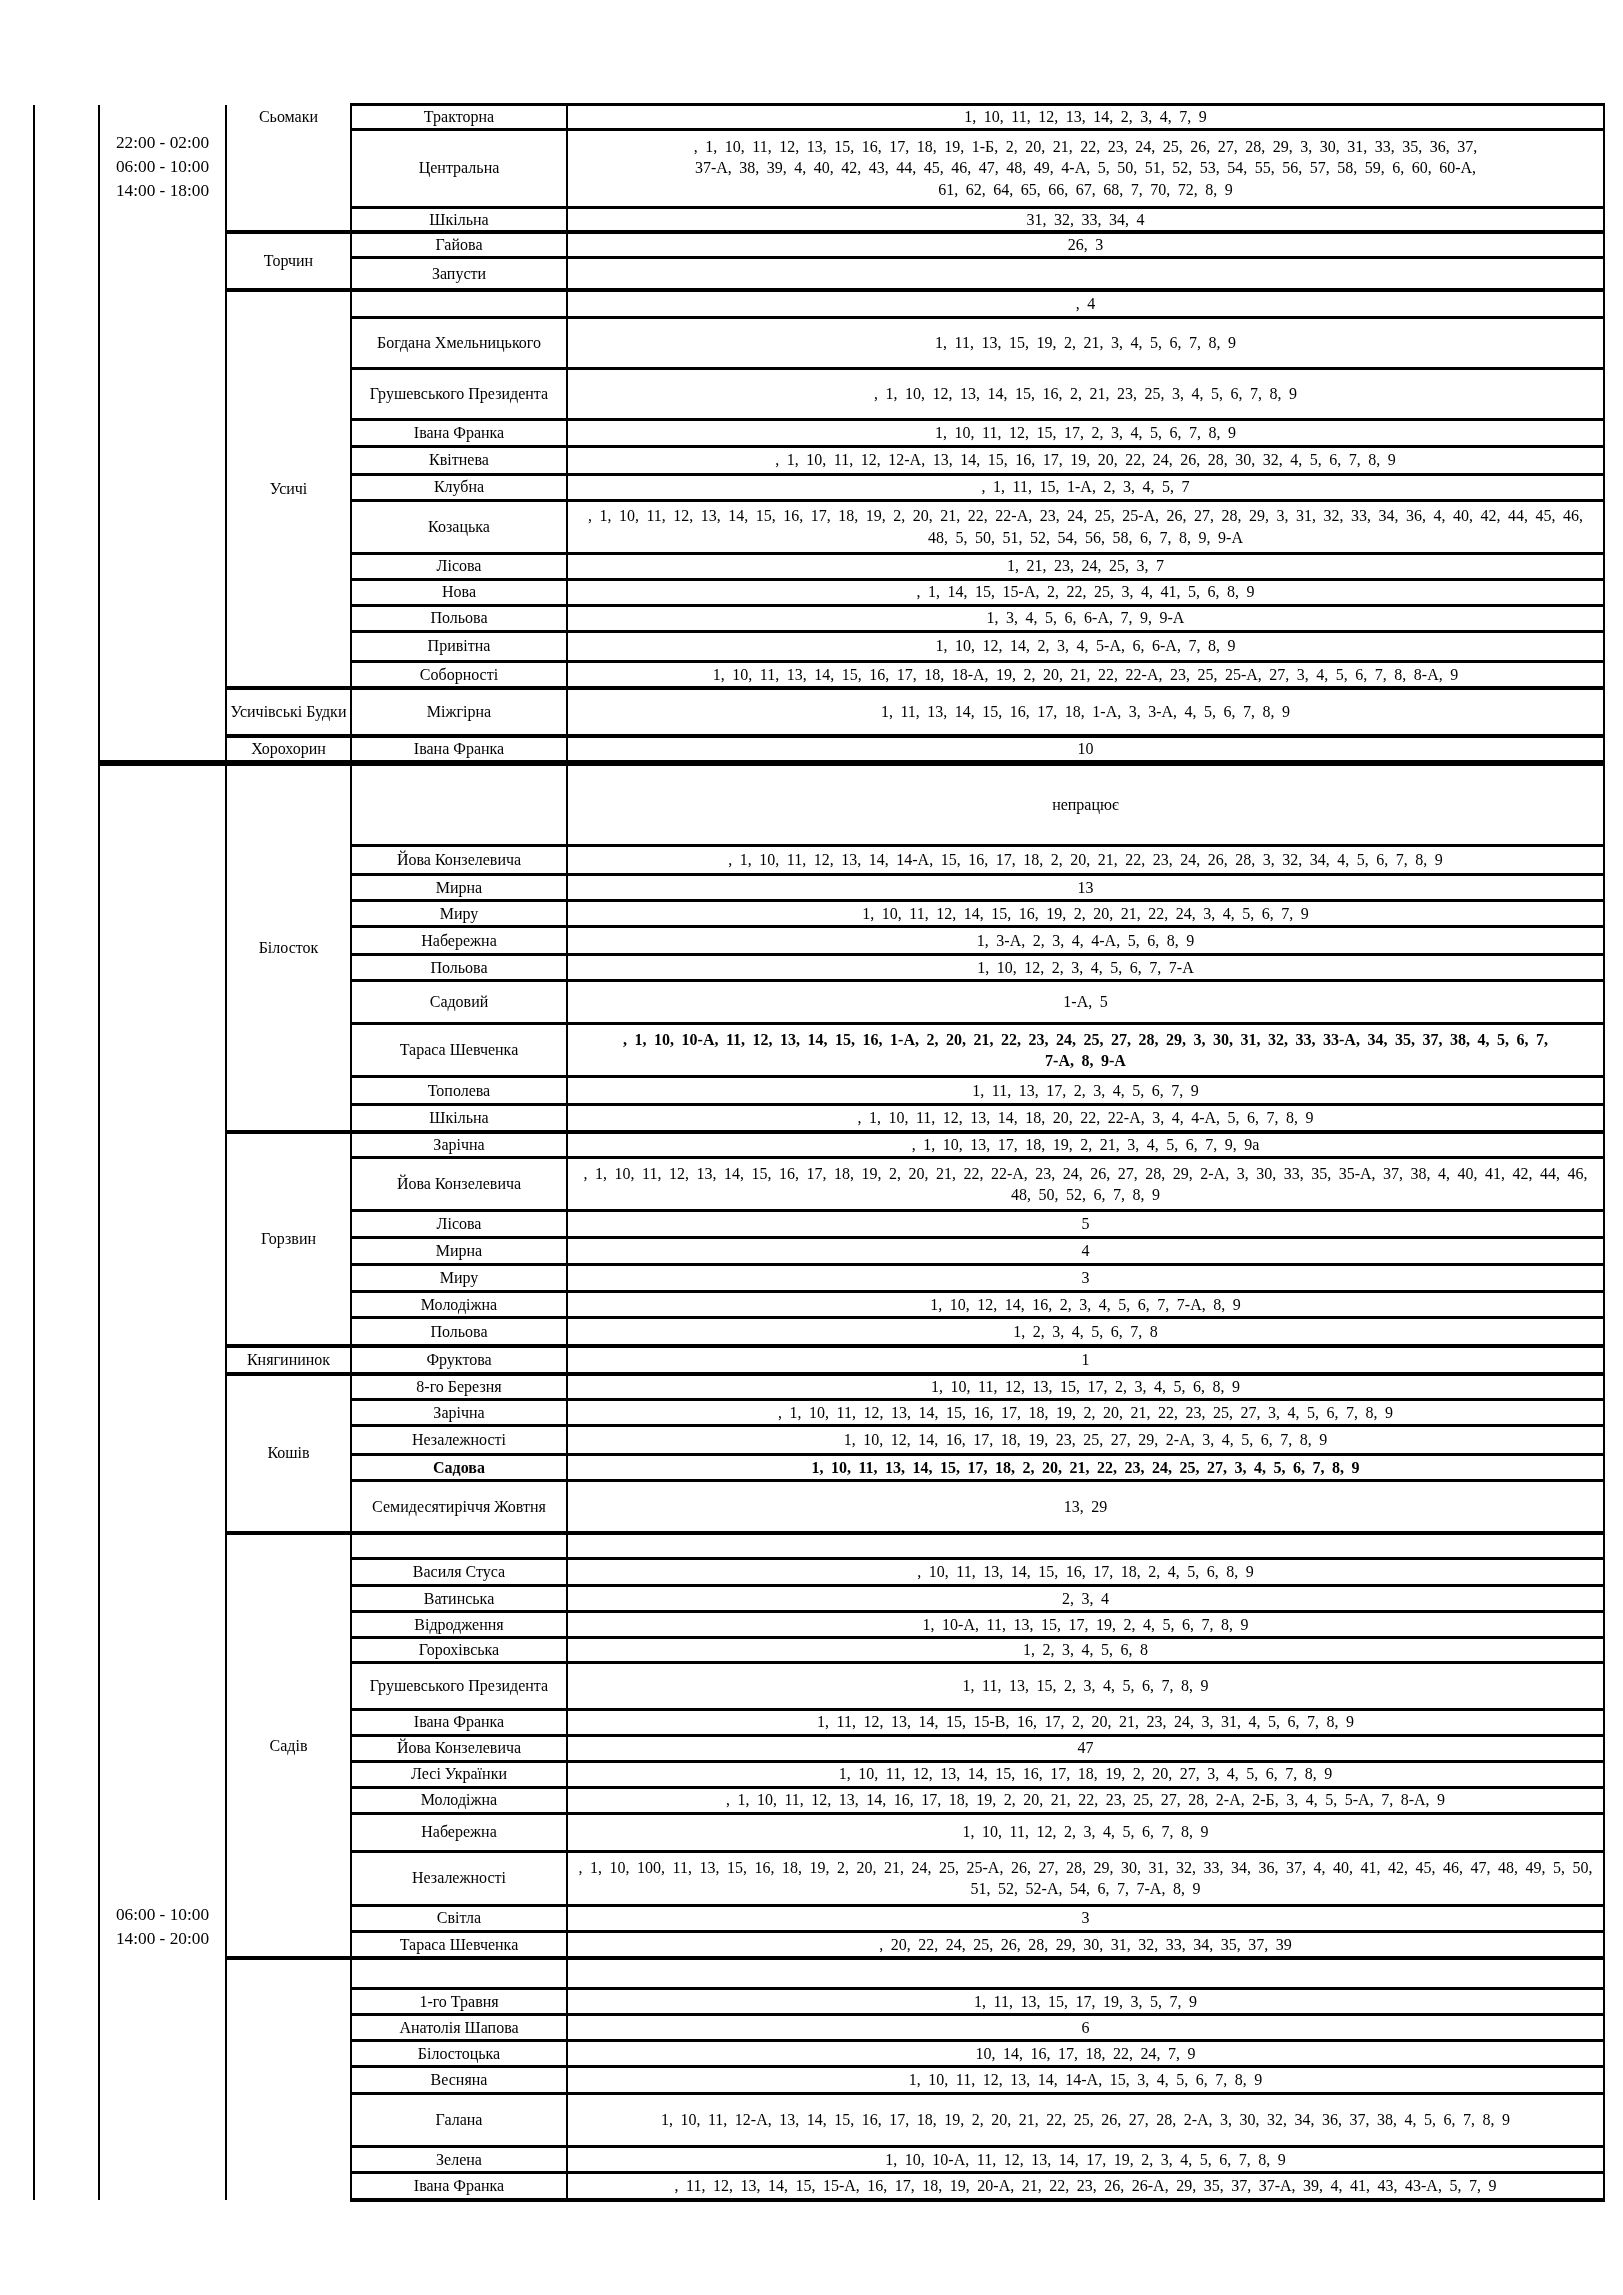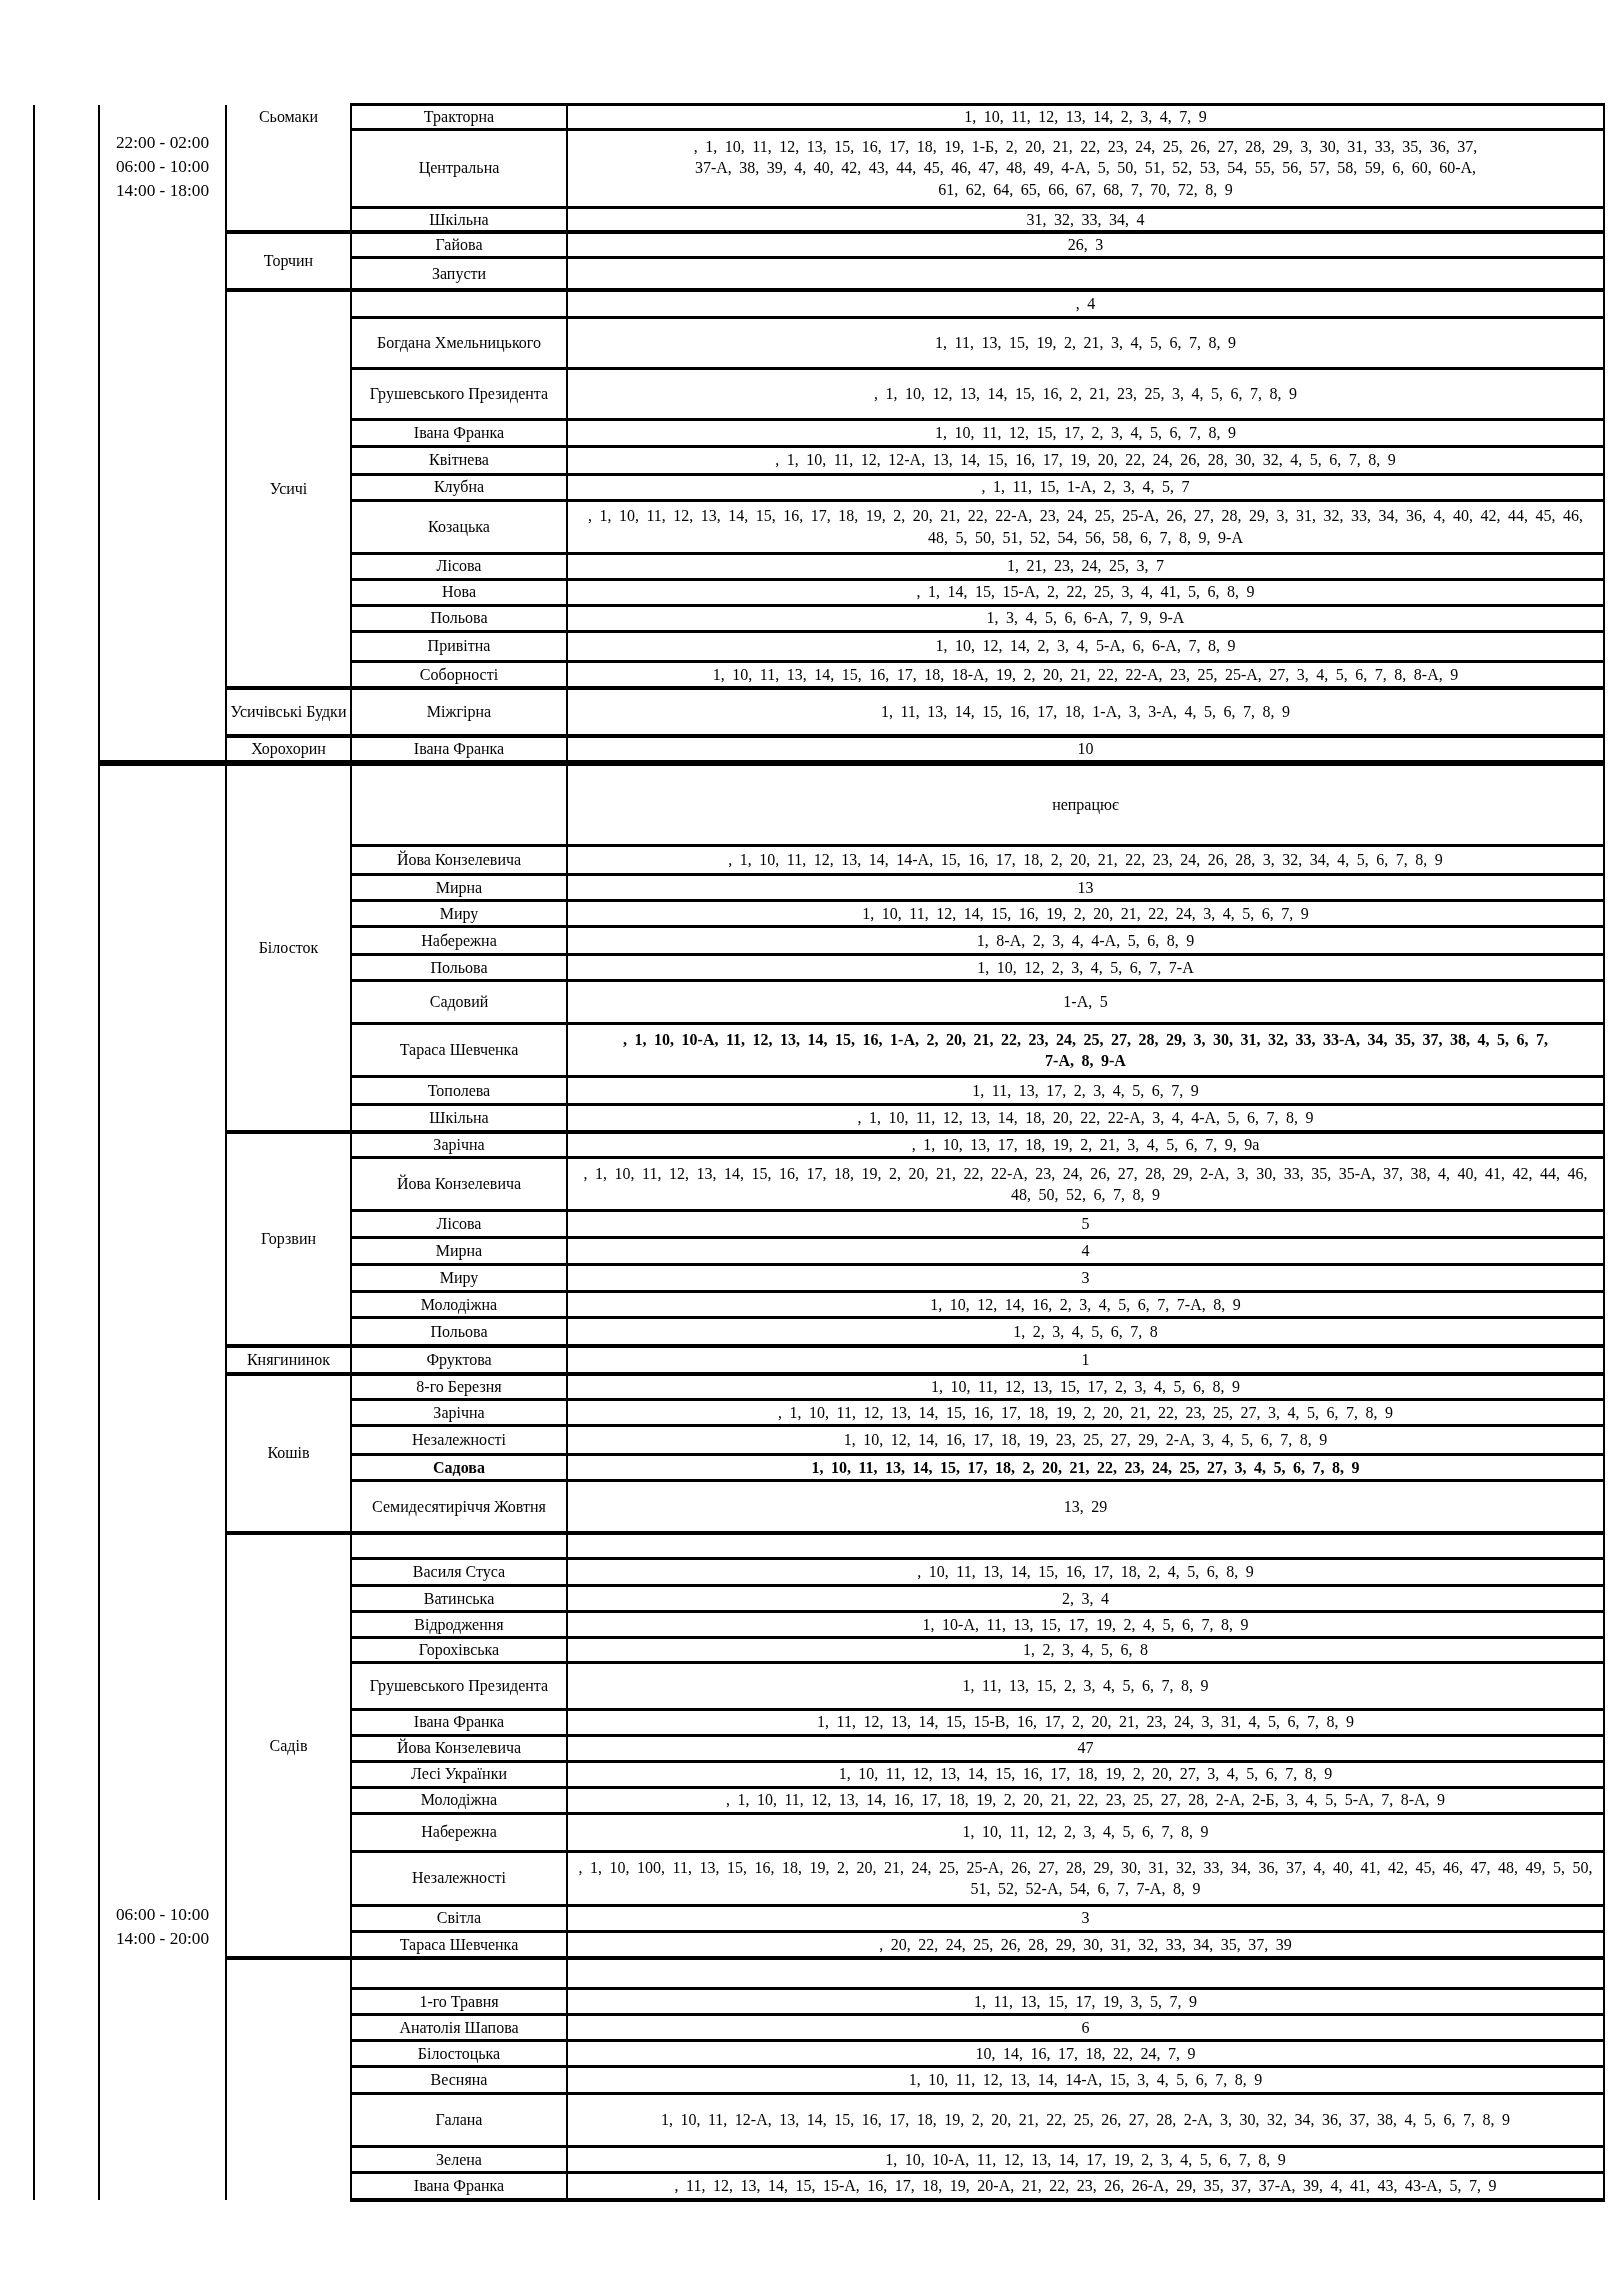--- a/index.html
+++ b/index.html
@@ -150,21 +150,21 @@
         <tr style="height: 26px;">
           <td class="street bb5">Мирна</td>
           <td class="nums bb5">13</td>
         </tr>
         <tr style="height: 26px;">
           <td class="street bb5">Миру</td>
           <td class="nums bb5">1, 10, 11, 12, 14, 15, 16, 19, 2, 20, 21, 22, 24, 3, 4, 5, 6, 7, 9</td>
         </tr>
         <tr style="height: 28px;">
           <td class="street bb5">Набережна</td>
-          <td class="nums bb5">1, 8-А, 2, 3, 4, 4-А, 5, 6, 8, 9</td>
+          <td class="nums bb5">1, 3-А, 2, 3, 4, 4-А, 5, 6, 8, 9</td>
         </tr>
         <tr style="height: 26px;">
           <td class="street bb5">Польова</td>
           <td class="nums bb5">1, 10, 12, 2, 3, 4, 5, 6, 7, 7-А</td>
         </tr>
         <tr style="height: 43px;">
           <td class="street bb5">Садовий</td>
           <td class="nums bb5">1-А, 5</td>
         </tr>
         <tr style="height: 53px;">

